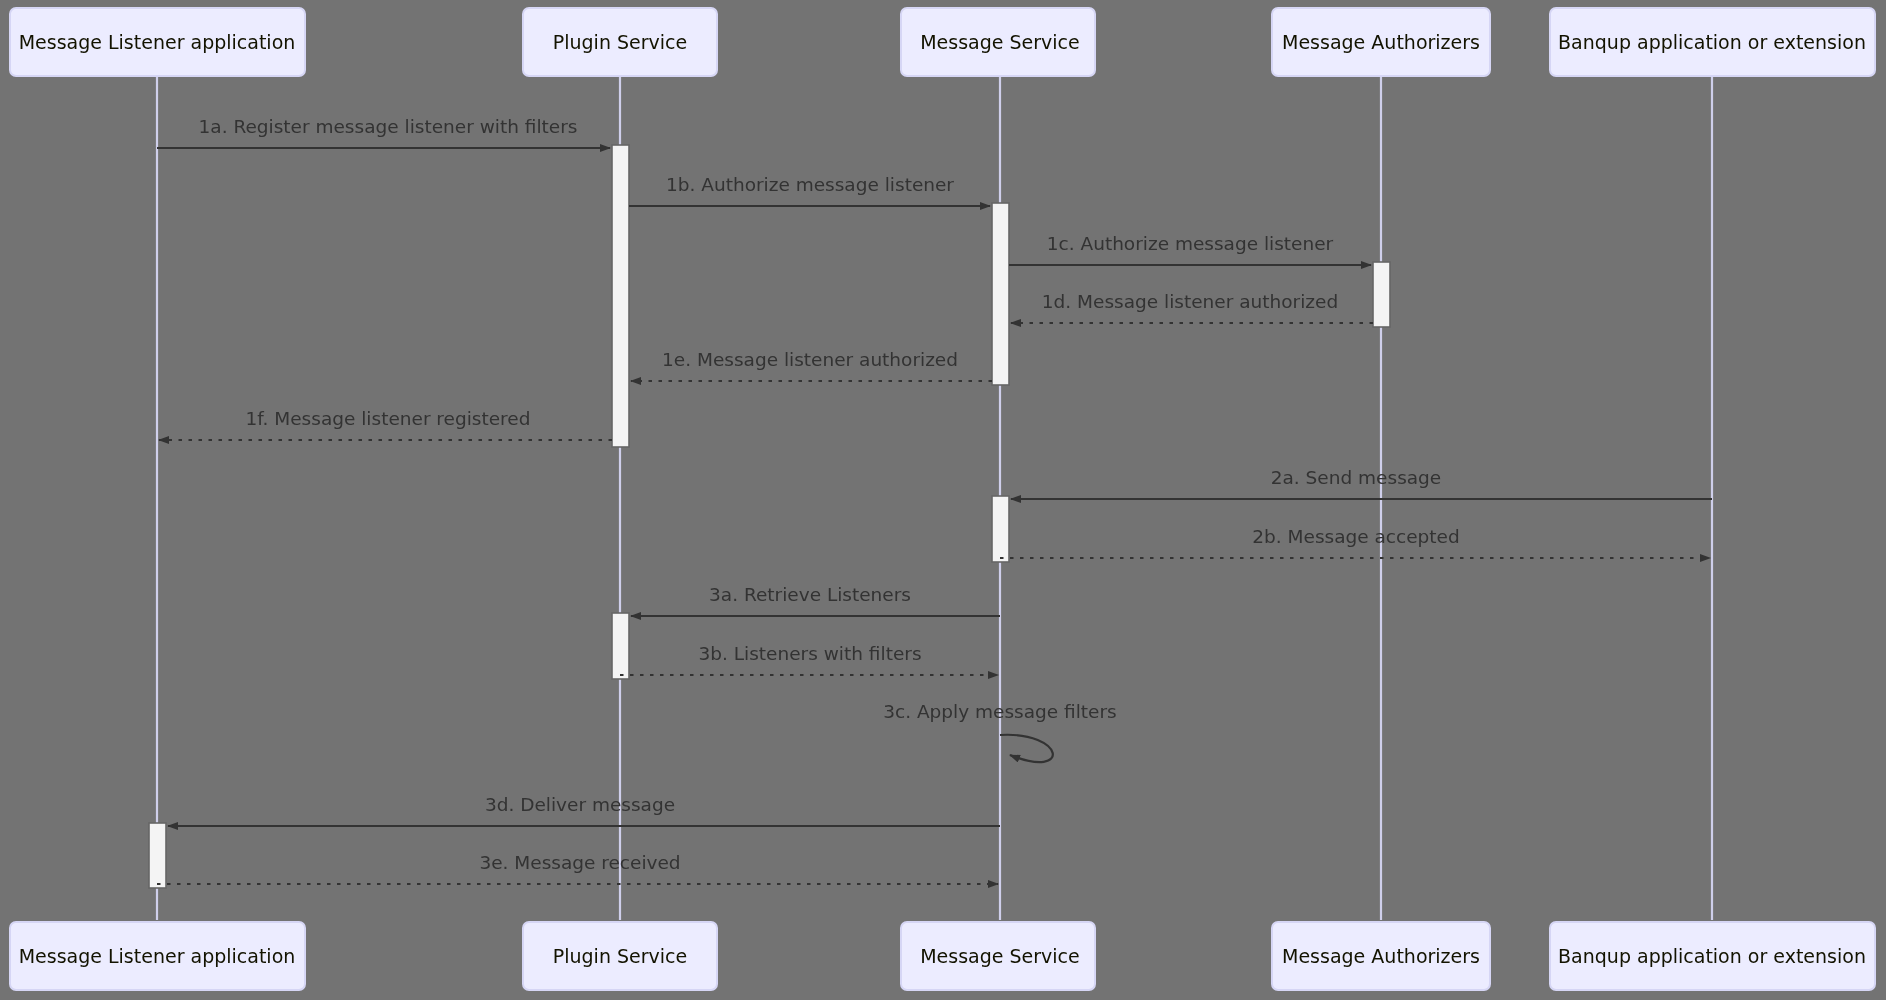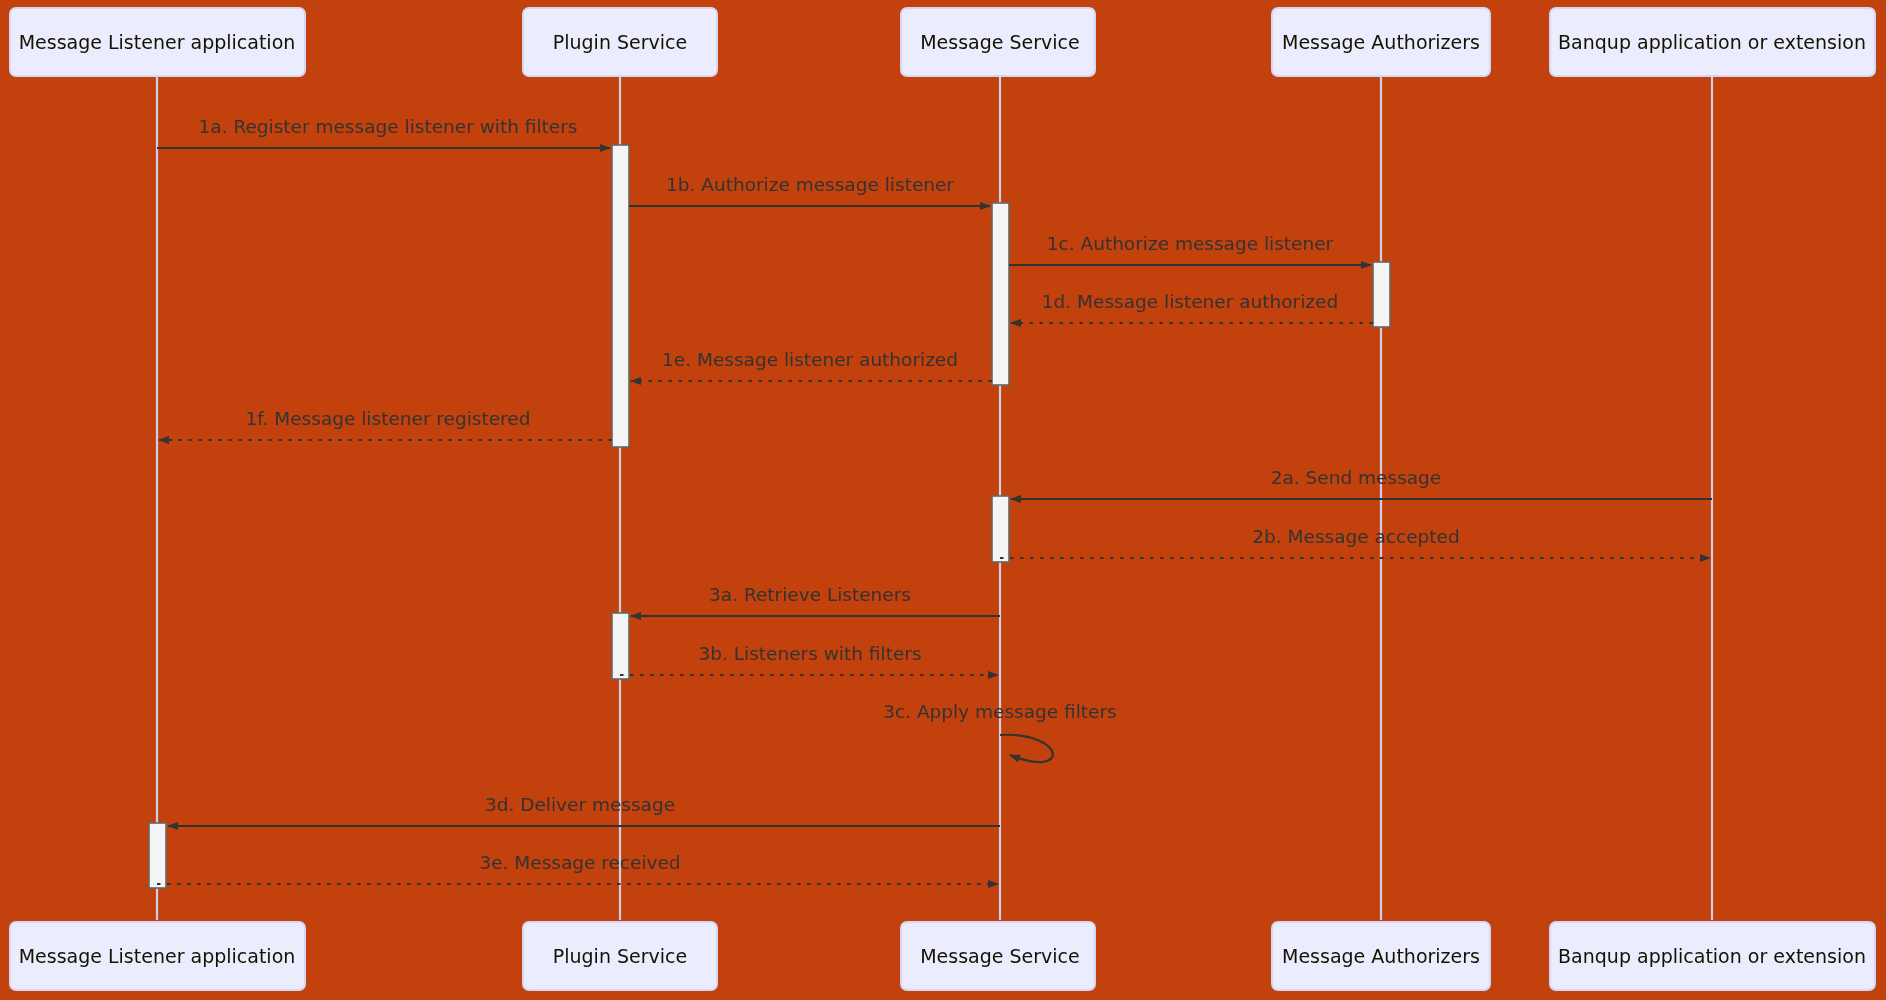--- a/index.html
+++ b/index.html
@@ -7,21 +7,21 @@
     padding: 0;
     background: #ffffff;
   }
   body {
     font-family: "DejaVu Sans", "Liberation Sans", sans-serif;
   }
   #diagram-root {
     position: relative;
     width: 1886px;
     height: 1000px;
-    background: #c2410c;
+    background: #737373;
     overflow: hidden;
   }
   svg.seq {
     display: block;
     width: 1886px;
     height: 1000px;
   }
   .actor-box {
     fill: #ECECFF;
     stroke: #D6D6F5;

